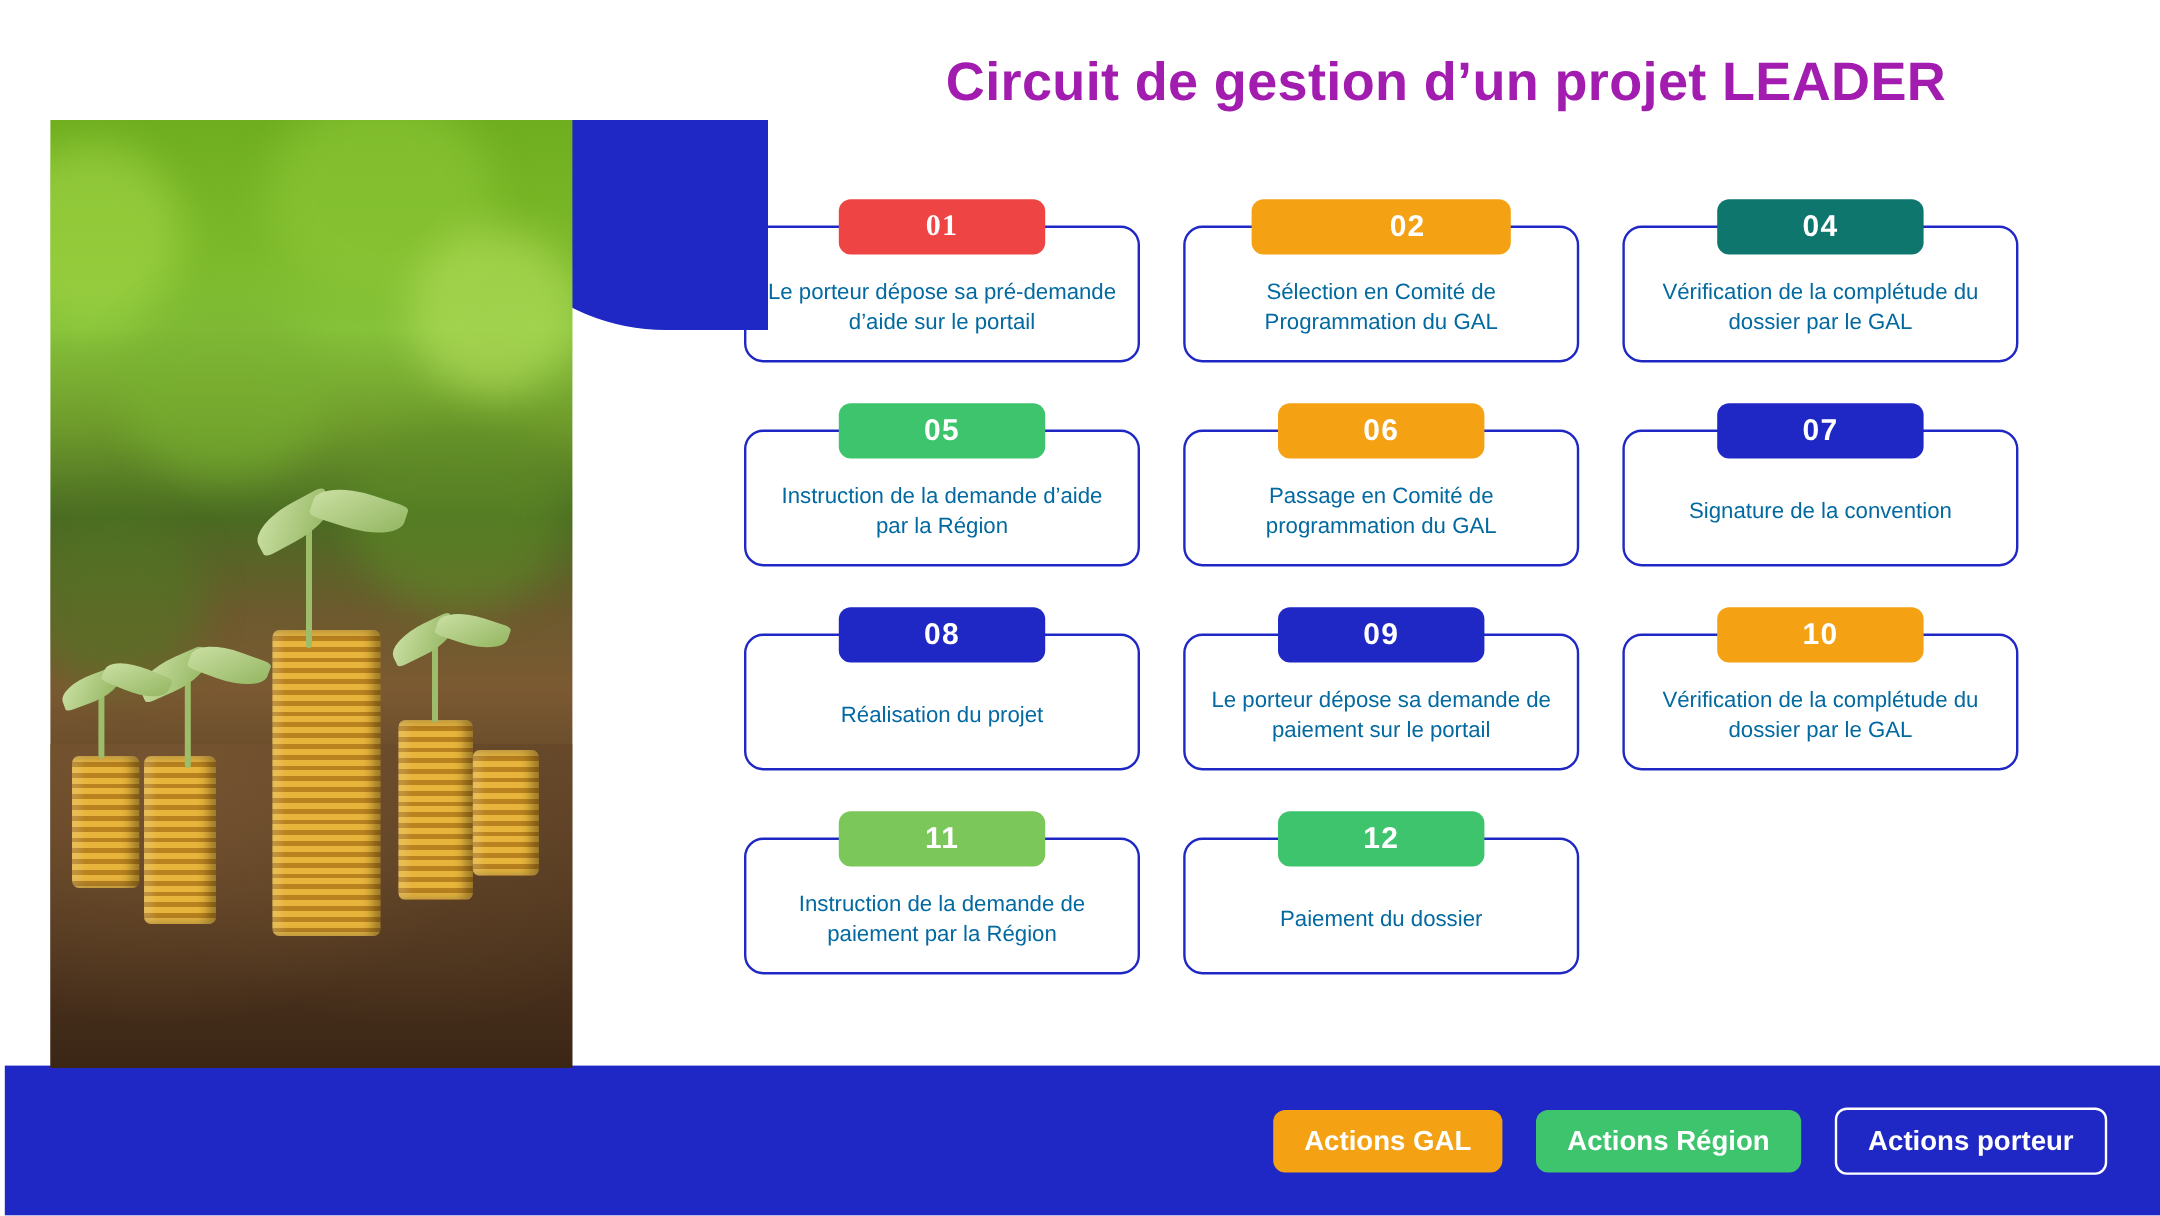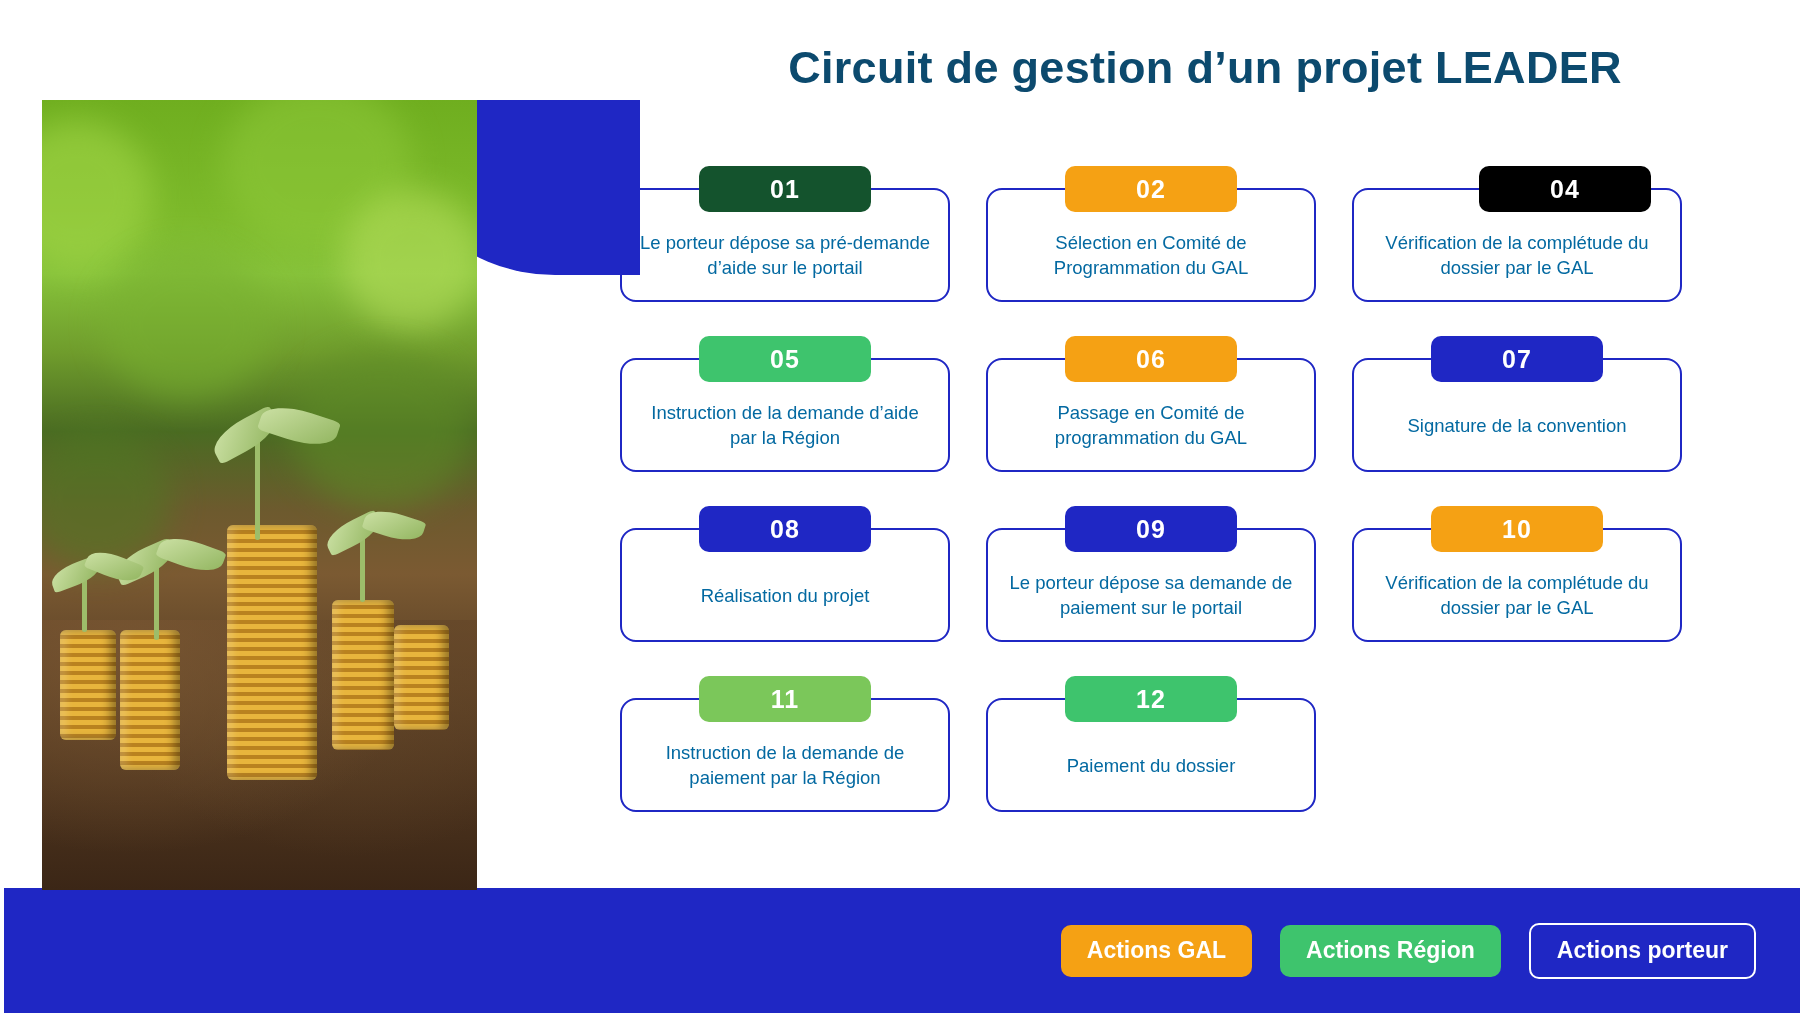--- a/index.html
+++ b/index.html
@@ -91,21 +91,21 @@
 
   
   #page-title {
     position: absolute;
     left: 640px;
     top: 42px;
     width: 1130px;
     text-align: center;
     font-size: 45px;
     font-weight: bold;
-    color: #0c4a6e;
+    color: #a21caf;
     letter-spacing: .3px;
     white-space: nowrap;
   }
 
   
   #steps-grid {
     position: absolute;
     left: 620px;
     top: 188px;
     width: 1118px;
@@ -223,29 +223,29 @@
 
   <div class="sprout-stem" style="left:318px; bottom:288px; height:70px;"></div>
   <div class="leaf" style="left:282px; bottom:345px; width:58px; height:24px; transform:rotate(-26deg);"></div>
   <div class="leaf" style="left:322px; bottom:352px; width:60px; height:25px; transform:rotate(18deg);"></div>
 </div>
 
 <div id="page-title">Circuit de gestion d’un projet LEADER</div>
 
 <div id="steps-grid">
     <div class="step-card">
-      <div class="step-badge" style="background: #14532d;">01</div>
+      <div class="step-badge" style="background: #ef4444; font-family: Liberation Serif, serif;">01</div>
       <div class="step-text">Le porteur dépose sa pré-demande d’aide sur le portail</div>
     </div>
     <div class="step-card">
-      <div class="step-badge" style="background: rgb(245, 161, 20);">02</div>
+      <div class="step-badge" style="background: rgb(245, 161, 20); padding-left: 44px;">02</div>
       <div class="step-text">Sélection en Comité de Programmation du GAL</div>
     </div>
     <div class="step-card">
-      <div class="step-badge" style="background: #000000; margin-left: 48px;">04</div>
+      <div class="step-badge" style="background: #0f766e;">04</div>
       <div class="step-text">Vérification de la complétude du dossier par le GAL</div>
     </div>
     <div class="step-card">
       <div class="step-badge" style="background: rgb(62, 196, 109);">05</div>
       <div class="step-text">Instruction de la demande d’aide par la Région</div>
     </div>
     <div class="step-card">
       <div class="step-badge" style="background: rgb(245, 161, 20);">06</div>
       <div class="step-text">Passage en Comité de programmation du GAL</div>
     </div>

